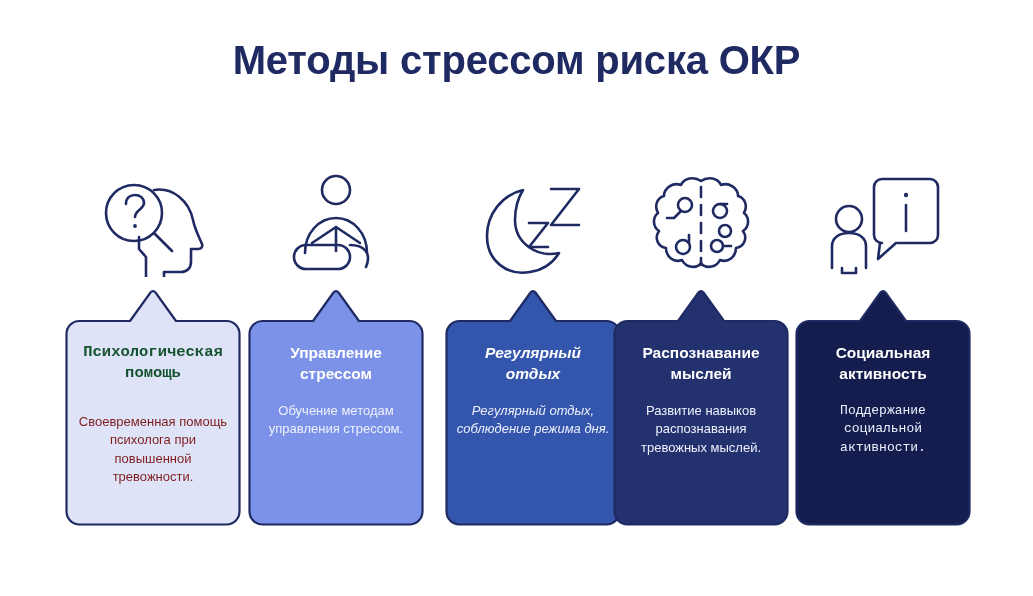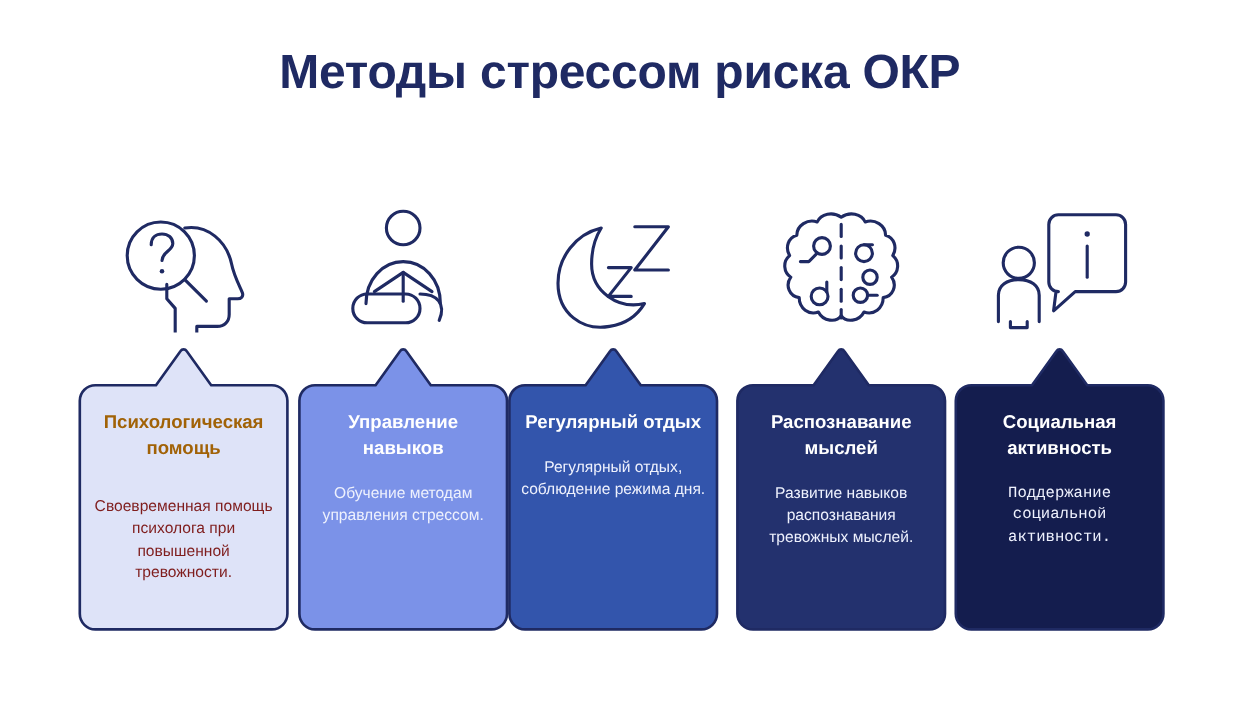--- a/index.html
+++ b/index.html
@@ -36,21 +36,21 @@
 
   
   .column {
     position: absolute;
     top: 160px;
     width: 178px;
   }
 
   .col-0 { left: 64px; }
   .col-1 { left: 247px; }
-  .col-2 { left: 422px; }
+  .col-2 { left: 444px; font-style: italic; }
   .col-3 { left: 612px; }
   .col-4 { left: 794px; }
 
   
   .icon-wrap {
     height: 130px;
     display: flex;
     align-items: center;
     justify-content: center;
   }
@@ -112,21 +112,21 @@
 
         <path d="M32 31 C32 25 36 22 41 22 C46 22 50 25 50 30 C50 36 41 37 41 44"></path>
         <circle cx="41" cy="53" r="1.9" fill="#1f2a63" stroke="none"></circle>
       </svg>
     </div>
     <div class="card-wrap">
       <svg class="card-shape" width="178" height="237" viewBox="0 0 178 237">
         <path d="M2.5 44 A13 13 0 0 1 15.5 31 L66 31 L86.5 2.5 a3 3 0 0 1 5 0 L112 31 L162.5 31 A13 13 0 0 1 175.5 44 L175.5 221.5 A13 13 0 0 1 162.5 234.5 L15.5 234.5 A13 13 0 0 1 2.5 221.5 Z" fill="#dee3f8" stroke="#1f2a63" stroke-width="2.2" stroke-linejoin="round"></path>
       </svg>
       <div class="card-body">
-        <div class="card-title" style="color:#a16207;">Психологическая помощь</div>
+        <div class="card-title" style="color:#14532d;font-family:Liberation Mono, monospace;">Психологическая помощь</div>
         <div class="card-desc" style="color:#7f1d1d;margin-top:28px;">Своевременная помощь психолога при повышенной тревожности.</div>
       </div>
     </div>
   </div>
 
   <div class="column col-1">
     <div class="icon-wrap">
       <svg width="100" height="104" viewBox="0 0 100 104" fill="none" stroke="#1f2a63" stroke-width="2.6" stroke-linecap="round" stroke-linejoin="round">
 
         <circle cx="50" cy="17" r="14"></circle>
@@ -139,21 +139,21 @@
         <rect x="8" y="72" width="56" height="24" rx="12"></rect>
 
         <path d="M64 72 C78 72 86 80 80 94"></path>
       </svg>
     </div>
     <div class="card-wrap">
       <svg class="card-shape" width="178" height="237" viewBox="0 0 178 237">
         <path d="M2.5 44 A13 13 0 0 1 15.5 31 L66 31 L86.5 2.5 a3 3 0 0 1 5 0 L112 31 L162.5 31 A13 13 0 0 1 175.5 44 L175.5 221.5 A13 13 0 0 1 162.5 234.5 L15.5 234.5 A13 13 0 0 1 2.5 221.5 Z" fill="#7b92e8" stroke="#1f2a63" stroke-width="2.2" stroke-linejoin="round"></path>
       </svg>
       <div class="card-body">
-        <div class="card-title" style="color:#ffffff;">Управление навыков</div>
+        <div class="card-title" style="color:#ffffff;">Управление стрессом</div>
         <div class="card-desc" style="color:#eef1fd;">Обучение методам управления стрессом.</div>
       </div>
     </div>
   </div>
 
   <div class="column col-2">
     <div class="icon-wrap">
       <svg width="116" height="104" viewBox="0 0 116 104" fill="none" stroke="#1f2a63" stroke-width="2.6" stroke-linecap="round" stroke-linejoin="round">
 
         <path d="M48 17 C27 22 12 41 12 63 C12 88 32 103 55 99 C68 97 78 90 84 80 C62 85 40 70 40 47 C40 36 43 25 48 17 Z"></path>

